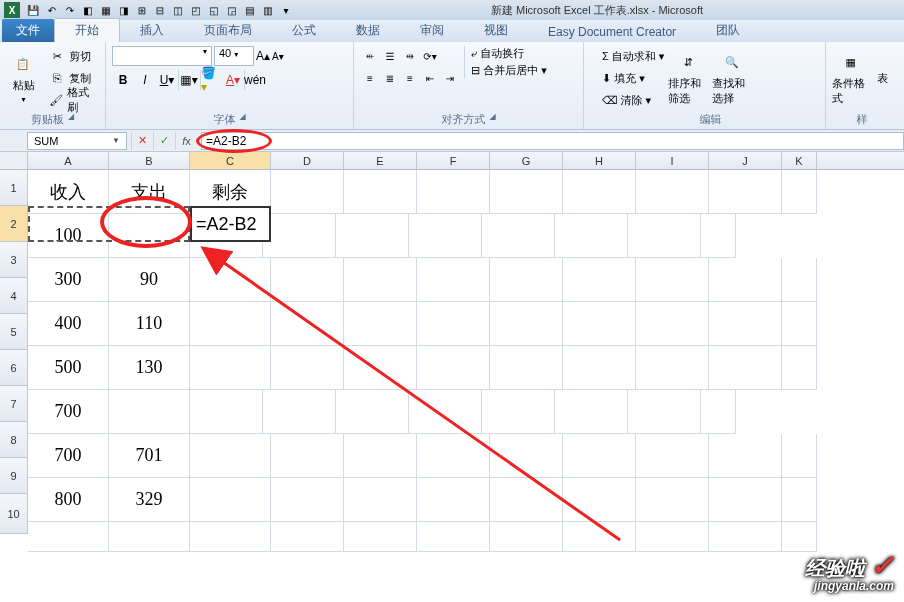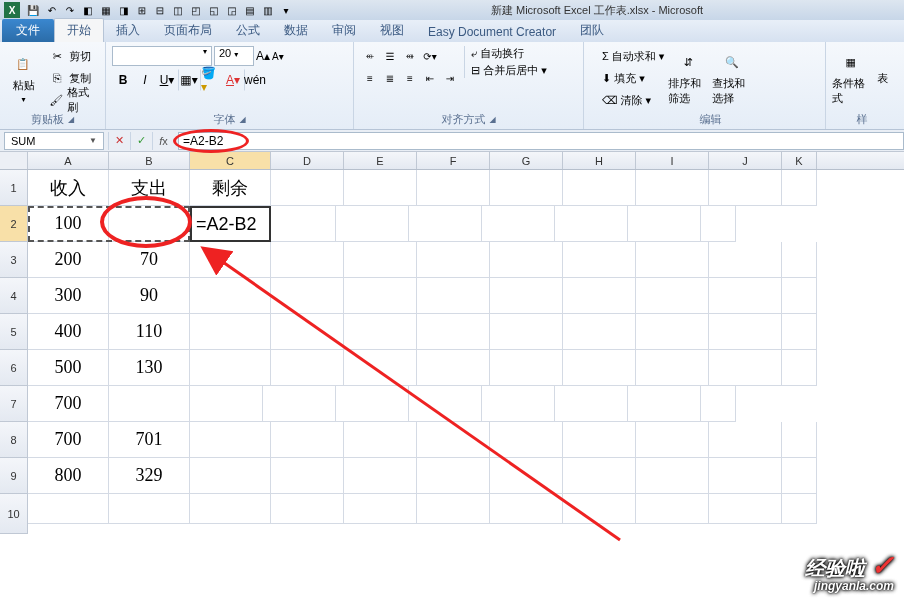--- a/index.html
+++ b/index.html
@@ -8,28 +8,28 @@
 
 .titlebar { height: 20px; background: linear-gradient(#dde6f0, #c7d6e8); display: flex; align-items: center; padding: 0 4px; font-size: 11px; }
 .titlebar .qat { display: flex; gap: 2px; align-items: center; }
 .titlebar .qat span { width: 16px; height: 16px; display: flex; align-items: center; justify-content: center; font-size: 10px; }
 .titlebar .excel-icon { width: 16px; height: 16px; background: #217346; color: #fff; font-size: 10px; font-weight: bold; display: flex; align-items: center; justify-content: center; margin-right: 6px; }
 .titlebar .title { flex: 1; text-align: center; color: #333; }
 
 
 .ribbon-tabs { height: 22px; background: linear-gradient(#e8eff8, #d6e1f0); display: flex; align-items: flex-end; font-size: 12px; }
 .ribbon-tabs .file-tab { background: linear-gradient(#3a87cf, #2b6ca8); color: #fff; padding: 3px 14px; border-radius: 2px 2px 0 0; margin-left: 2px; }
-.ribbon-tabs .tab { padding: 3px 12px; color: #3b5a82; cursor: pointer; }
+.ribbon-tabs .tab { padding: 3px 20px; color: #3b5a82; cursor: pointer; }
 .ribbon-tabs .tab.active { background: #f5f6f7; border: 1px solid #b6c4d6; border-bottom: none; border-radius: 2px 2px 0 0; }
 
 
 .ribbon { height: 88px; background: linear-gradient(#f5f8fc, #e5edf7); border-bottom: 1px solid #b6c4d6; display: flex; }
 .ribbon-group { border-right: 1px solid #c9d5e4; padding: 4px 6px 2px; display: flex; flex-direction: column; justify-content: space-between; }
 .ribbon-group-content { display: flex; gap: 4px; flex: 1; align-items: flex-start; }
-.ribbon-group-title { font-size: 11px; color: #5a7090; text-align: center; padding-top: 2px; display: flex; justify-content: center; align-items: center; gap: 4px; }
+.ribbon-group-title { font-size: 11px; color: #5a7090; text-align: center; padding-top: 2px; display: flex; justify-content: center; gap: 4px; }
 .ribbon-group-title .launcher { font-size: 8px; color: #5a7090; }
 .big-btn { display: flex; flex-direction: column; align-items: center; justify-content: center; width: 40px; height: 64px; font-size: 11px; gap: 2px; }
 .big-btn .icon { width: 24px; height: 24px; display: flex; align-items: center; justify-content: center; }
 .small-row { display: flex; flex-direction: column; gap: 2px; font-size: 11px; }
 .small-row .btn { display: flex; align-items: center; gap: 4px; padding: 1px 4px; height: 20px; }
 .small-row .btn .icon { width: 16px; height: 16px; display: flex; align-items: center; justify-content: center; font-size: 11px; }
 
 
 .font-group-row1 { display: flex; gap: 2px; font-size: 11px; align-items: center; }
 .font-group-row1 input, .font-group-row1 .select { border: 1px solid #abc; height: 20px; padding: 0 4px; background: #fff; }
@@ -43,21 +43,21 @@
 
 .align-col { display: flex; flex-direction: column; gap: 2px; }
 .align-row { display: flex; gap: 0; }
 .align-row .ab { width: 20px; height: 20px; display: flex; align-items: center; justify-content: center; font-size: 10px; }
 
 
 .edit-col { display: flex; flex-direction: column; gap: 2px; font-size: 11px; }
 .edit-col .e-row { display: flex; align-items: center; gap: 3px; height: 20px; }
 
 
-.formula-bar { height: 22px; background: #e9eef5; border-bottom: 1px solid #c0c8d4; display: flex; align-items: center; }
+.formula-bar { height: 22px; background: #e9eef5; border-bottom: 1px solid #c0c8d4; display: flex; align-items: center; padding-left: 23px; }
 .name-box { width: 100px; height: 18px; border: 1px solid #abc; background: #fff; margin: 0 4px; display: flex; align-items: center; padding: 0 6px; font-size: 11px; justify-content: space-between; }
 .name-box .dd { font-size: 8px; color: #555; }
 .fb-btns { display: flex; gap: 0; align-items: center; }
 .fb-btns .fb-btn { width: 22px; height: 18px; display: flex; align-items: center; justify-content: center; border-left: 1px solid #c9d5e4; font-size: 11px; color: #555; }
 .formula-input-wrap { flex: 1; position: relative; margin-left: 4px; height: 18px; border: 1px solid #abc; background: #fff; display: flex; align-items: center; padding: 0 4px; font-size: 12px; }
 .formula-input-wrap .oval { position: absolute; left: -6px; top: -4px; width: 76px; height: 24px; border: 3px solid #e22; border-radius: 50%; pointer-events: none; }
 
 
 .col-header-row { height: 18px; background: linear-gradient(#f4f6fa, #e4e9f1); display: flex; border-bottom: 1px solid #b6bfcc; font-size: 11px; }
 .corner { width: 28px; border-right: 1px solid #c0c8d4; background: #eceff5; }
@@ -67,21 +67,21 @@
 .colK { width: 35px; }
 .col-header.selC { background: #f8e0a8; }
 
 
 .grid { display: flex; }
 .row-headers { width: 28px; }
 .row-header { height: 36px; border-right: 1px solid #c0c8d4; border-bottom: 1px solid #c0c8d4; background: linear-gradient(#f4f6fa, #e4e9f1); display: flex; align-items: center; justify-content: center; font-size: 11px; color: #333; }
 .row-header.sel { background: #f8e0a8; }
 .row-header.r10 { height: 40px; }
 .cells { position: relative; }
-.cell-row { display: flex; height: 36px; }
+.cell-row { display: flex; height: 44px; }
 .cell-row.r10 { height: 30px; }
 .cell { border-right: 1px solid #d4dae4; border-bottom: 1px solid #d4dae4; display: flex; align-items: center; justify-content: center; font-size: 18px; font-family: SimSun, serif; padding: 0 6px; }
 .cell.wA, .cell.wB, .cell.wC { width: 81px; }
 .cell.wD, .cell.wE, .cell.wF, .cell.wG, .cell.wH, .cell.wI, .cell.wJ { width: 73px; }
 .cell.wK { width: 35px; }
 .cell.num { justify-content: center; }
 .marching-ants { position: absolute; left: 0; top: 36px; width: 162px; height: 36px; border: 2px dashed #555; pointer-events: none; }
 .active-cell { position: absolute; left: 162px; top: 36px; width: 81px; height: 36px; border: 2px solid #333; background: #fff; display: flex; align-items: center; justify-content: flex-start; font-size: 18px; padding: 0 4px; pointer-events: none; font-family: SimSun, serif; }
 .red-circle-b2 { position: absolute; left: 72px; top: 26px; width: 92px; height: 52px; border: 4px solid #e22; border-radius: 50%; pointer-events: none; }
 
@@ -159,21 +159,21 @@
         <span>剪贴板</span>
         <span class="launcher">◢</span>
       </div>
   </div>
 
   <div class="ribbon-group" style="width:248px">
     <div class="ribbon-group-content">
       <div class="font-group-col">
         <div class="font-group-row1">
           <div class="select font-select"><span></span> <span style="float:right;font-size:8px">▾</span></div>
-          <div class="select size-select"><span>20</span> <span style="font-size:8px">▾</span></div>
+          <div class="select size-select"><span>40</span> <span style="font-size:8px">▾</span></div>
           <span class="ib" style="font-size:12px">A▴</span>
           <span class="ib" style="font-size:10px">A▾</span>
         </div>
         <div class="font-group-row2">
           <span class="ib">
               <b>B</b>
             </span>
           <span class="ib">
               <i>I</i>
             </span>
@@ -328,33 +328,20 @@
         <div class="cell wE"></div>
         <div class="cell wF"></div>
         <div class="cell wG"></div>
         <div class="cell wH"></div>
         <div class="cell wI"></div>
         <div class="cell wJ"></div>
         <div class="cell wK"></div>
     </div>
 
     <div class="cell-row">
-        <div class="cell wA num">200</div>
-        <div class="cell wB num">70</div>
-        <div class="cell wC"></div>
-        <div class="cell wD"></div>
-        <div class="cell wE"></div>
-        <div class="cell wF"></div>
-        <div class="cell wG"></div>
-        <div class="cell wH"></div>
-        <div class="cell wI"></div>
-        <div class="cell wJ"></div>
-        <div class="cell wK"></div>
-      </div>
-    <div class="cell-row">
         <div class="cell wA num">300</div>
         <div class="cell wB num">90</div>
         <div class="cell wC"></div>
         <div class="cell wD"></div>
         <div class="cell wE"></div>
         <div class="cell wF"></div>
         <div class="cell wG"></div>
         <div class="cell wH"></div>
         <div class="cell wI"></div>
         <div class="cell wJ"></div>

